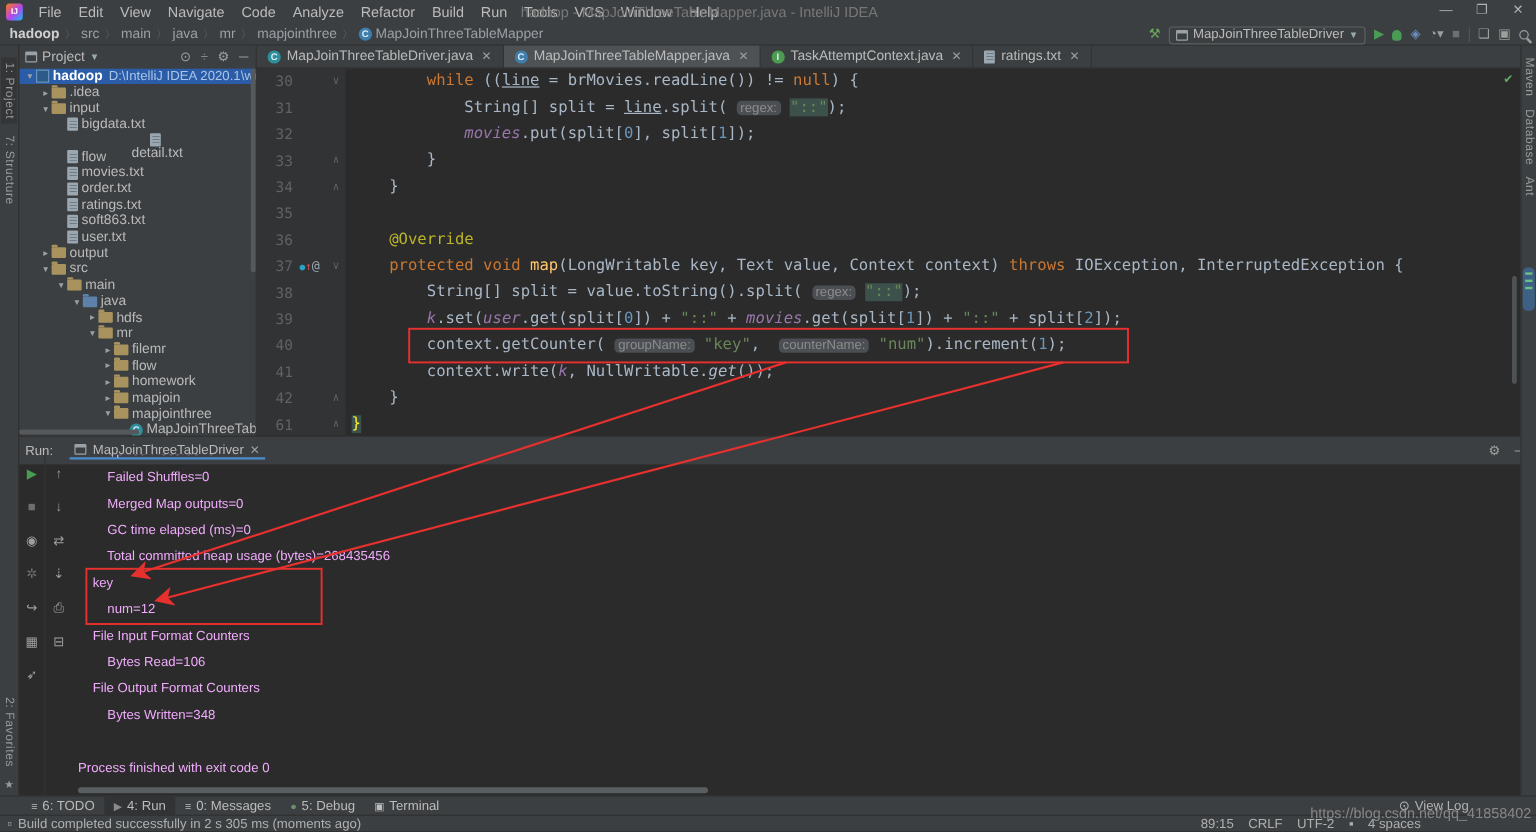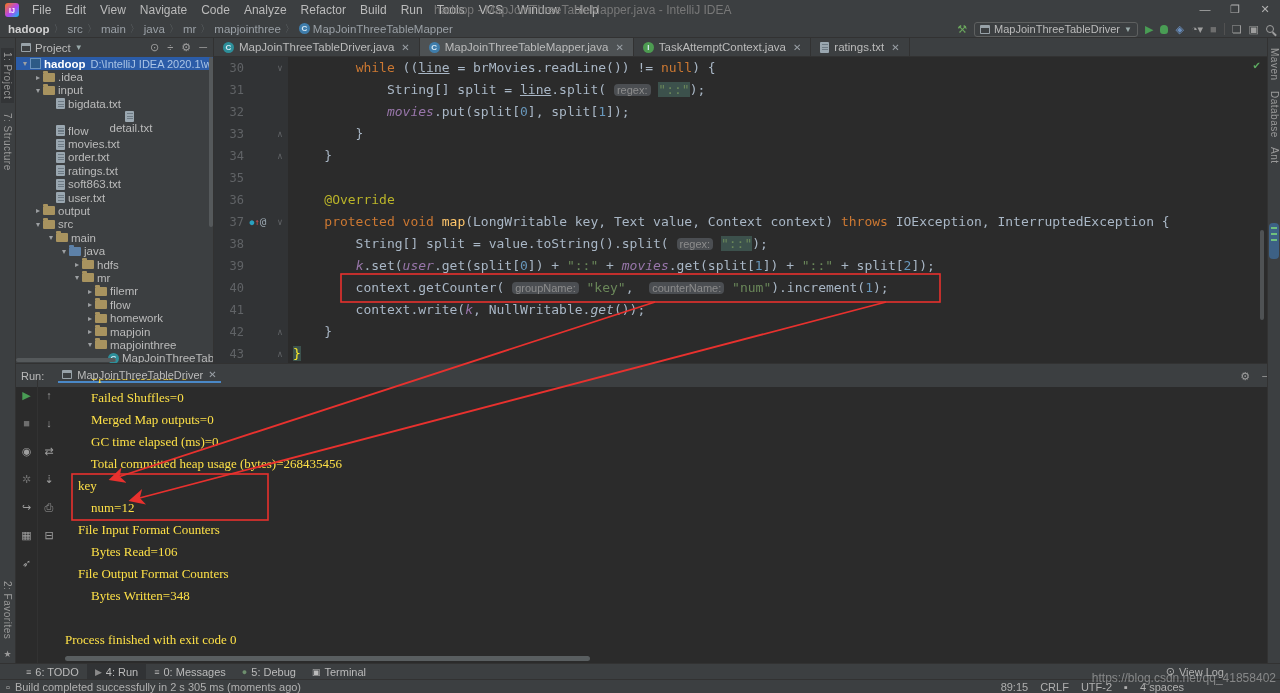--- a/index.html
+++ b/index.html
@@ -34,21 +34,21 @@
   .i-app { width:10px; height:9px; border:1px solid #98a2a8; border-top:3px solid #98a2a8; display:inline-block; border-radius:1px; }
   
   .left-strip { position:absolute; left:0; top:38px; width:16px; bottom:30px; background:#3c3f41; border-right:1px solid #323232; z-index:6; }
   .right-strip { position:absolute; right:0; top:38px; width:13px; bottom:30px; background:#3c3f41; border-left:1px solid #323232; z-index:6; }
   .v-label { writing-mode:vertical-rl; font-size:10px; color:#9a9a9a; letter-spacing:0.5px; display:block; margin:10px auto; text-align:center; }
   .v-label.active { background:#333537; padding:4px 1px; }
   .mini-widget { position:absolute; right:1px; top:185px; width:10px; height:36px; background:#3d6185; border-radius:4px; }
   .mini-widget i { display:block; width:6px; height:2px; background:#6fc07d; margin:4px auto 0; }
   
   .project-panel { position:absolute; left:16px; top:38px; width:198px; height:325px; background:#3c3f41; border-right:1px solid #323232; z-index:5; }
-  .pp-header { height:19px; display:flex; font-size:11.5px; color:#bbb; padding-left:5px; }
+  .pp-header { height:19px; display:flex; align-items:center; font-size:11.5px; color:#bbb; padding-left:5px; }
   .pp-header .hdr-icons { margin-left:auto; display:flex; gap:8px; padding-right:6px; color:#9e9e9e; font-size:10px; }
   .pp-title-wrap { display:flex; gap:4px; align-items:center; }
   .pp-caret { font-size:8px; color:#9aa; }
   .tree { position:absolute; top:19px; left:0; right:0; bottom:0; overflow:hidden; font-size:11.5px; }
   .trow { height:13.4px; display:flex; align-items:center; white-space:nowrap; color:#bbbbbb; }
   .trow.sel { background:#2b5ca8; color:#fff; }
   .trow .arrow { width:10px; font-size:8px; color:#9da0a3; text-align:center; flex:none; }
   .trow .lbl { padding-left:3px; }
   .trow.sel .lbl { font-weight:bold; }
   .trow .extra { color:#8a8a8a; padding-left:5px; font-size:11px; }
@@ -91,21 +91,21 @@
   .run-header { height:23px; background:#3c3f41; display:flex; align-items:center; font-size:11px; position:relative; color:#bbb; }
   .run-label { padding-left:5px; }
   .run-tab { display:flex; align-items:center; gap:5px; margin-left:14px; height:15px; border-bottom:2px solid #4a88c7; padding:0 4px; }
   .run-tab .close { color:#9aa0a6; font-size:10px; }
   .run-hdr-icons { position:absolute; right:10px; display:flex; gap:12px; color:#9e9e9e; font-size:10px; }
   .run-body { position:absolute; top:15px; left:0; right:0; bottom:0; }
   .run-toolbar { position:absolute; left:0; top:0; width:44px; bottom:0; display:flex; }
   .rt-col { width:22px; display:flex; flex-direction:column; align-items:center; padding-top:7px; gap:10px; font-size:11px; }
   .rt-col.c1 { border-right:1px solid #323232; }
   .console { position:absolute; left:49px; top:0; right:0; bottom:0; overflow:hidden;
-    font-family:Liberation Serif, serif; font-size:13px; line-height:22px; color:#fde047; }
+    font-family:Liberation Sans, sans-serif; font-size:11px; line-height:22px; color:#f0abfc; }
   .cline { white-space:pre; height:22px; }
   .cline.clip { margin-top:-14px; }
   .con-hscroll { position:absolute; left:65px; top:656px; width:525px; height:5px; background:#595e60; border-radius:3px; z-index:8; }
   
   .bottom-bar { position:absolute; left:0; right:0; top:663px; height:16px; background:#3c3f41; border-top:1px solid #323232; display:flex; align-items:center; font-size:11px; color:#bbb; z-index:9; }
   .bb-item { display:flex; align-items:center; gap:4px; padding:0 8px; height:16px; }
   .bb-item.active { background:#313335; }
   .bb-item .ic { font-size:9px; }
   .event-log { margin-left:auto; margin-right:56px; display:flex; align-items:center; gap:4px; color:#b0b0b0; }
   .status-bar { position:absolute; left:0; right:0; top:679px; height:14px; background:#3c3f41; border-top:1px solid #323232; display:flex; align-items:center; font-size:11px; color:#b0b0b0; z-index:9; }
@@ -418,21 +418,21 @@
           <span class="fold"></span>
           <span class="ctext"><span class="tk-p">        context.write(</span><span class="tk-f">k</span><span class="tk-p">, NullWritable.</span><span class="tk-i">get</span><span class="tk-p">());</span></span>
         </div>
         <div class="code-line">
           <span class="ln">42</span>
           <span class="gicons"></span>
           <span class="fold">∧</span>
           <span class="ctext"><span class="tk-p">    }</span></span>
         </div>
         <div class="code-line">
-          <span class="ln">43</span>
+          <span class="ln">61</span>
           <span class="gicons"></span>
           <span class="fold">∧</span>
           <span class="ctext"><span class="tk-b">}</span></span>
         </div>
       </div>
   </div>
 </div>
 <div class="ed-check">✔</div>
 <div class="ed-vscroll"></div>
 

